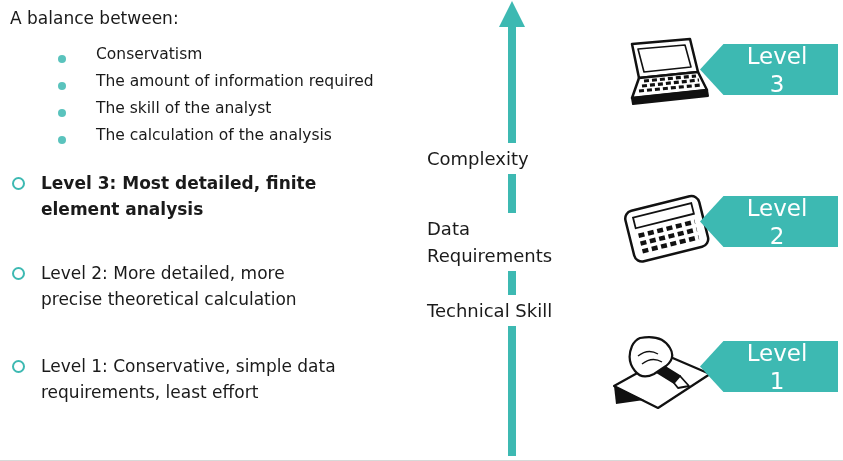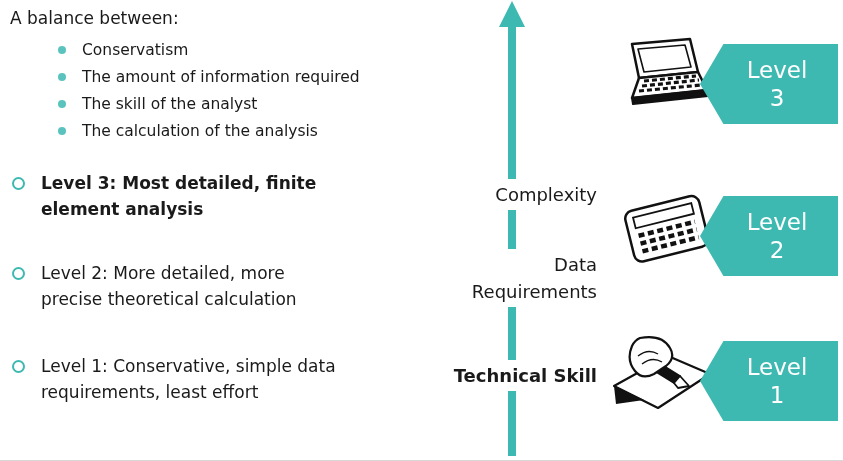--- a/index.html
+++ b/index.html
@@ -6,35 +6,35 @@
     --teal:#3DB9B2;
     --text:#1a1a1a;
   }
   html,body{margin:0;padding:0;background:#fff;}
   .slide{
     position:relative;width:843px;height:461px;background:#fff;
     font-family:"DejaVu Sans", sans-serif;color:var(--text);overflow:hidden;
   }
   .intro-title{position:absolute;left:10px;top:8px;font-size:17px;}
   .intro-bullets{position:absolute;left:58px;top:36px;margin:0;padding:0;list-style:none;}
-  .bullet-item{display:flex;align-items:center;gap:16px;height:27px;font-size:15.5px;}
+  .bullet-item{display:flex;align-items:flex-end;gap:30px;height:27px;font-size:15.5px;}
   .dot{width:8px;height:8px;border-radius:50%;background:var(--teal);flex:none;opacity:.85;}
   .level-item{position:absolute;left:12px;display:flex;gap:16px;font-size:17px;line-height:26px;}
   .circle{width:9px;height:9px;border:2px solid var(--teal);border-radius:50%;margin-top:7px;flex:none;background:#fff;}
   .level-text{white-space:pre-line;width:400px;}
   .arrow-line{position:absolute;left:508px;top:24px;width:8px;height:432px;background:var(--teal);}
   .arrow-head{position:absolute;left:499px;top:1px;width:0;height:0;
     border-left:13px solid transparent;border-right:13px solid transparent;
     border-bottom:26px solid var(--teal);}
-  .axis-label{position:absolute;left:427px;width:170px;text-align:right;
-    font-size:18px;line-height:27px;background:#fff;white-space:pre-line;padding:2px 0;margin-top:36px;}
+  .axis-label{position:absolute;left:427px;width:170px;text-align:left;
+    font-size:18px;line-height:27px;background:#fff;white-space:pre-line;padding:2px 0;}
   .lbl-complexity{top:143px;}
   .lbl-data{top:213px;}
-  .lbl-skill{top:324px;font-weight:bold;}
-  .banner{position:absolute;left:700px;width:138px;height:80px;background:var(--teal);
+  .lbl-skill{top:295px;}
+  .banner{position:absolute;left:700px;width:138px;height:51px;background:var(--teal);
     clip-path:polygon(0 50%,17% 0,100% 0,100% 100%,17% 100%);
     color:#fff;display:flex;flex-direction:column;align-items:center;justify-content:center;
     font-size:23px;line-height:28px;padding-left:16px;box-sizing:border-box;}
   .banner-3{top:44px;}
   .banner-2{top:196px;}
   .banner-1{top:341px;}
   .clipart{position:absolute;}
   .icon-laptop{left:608px;top:36px;width:104px;height:84px;}
   .icon-calc{left:614px;top:194px;width:104px;height:72px;}
   .icon-hand{left:610px;top:336px;width:104px;height:76px;}

